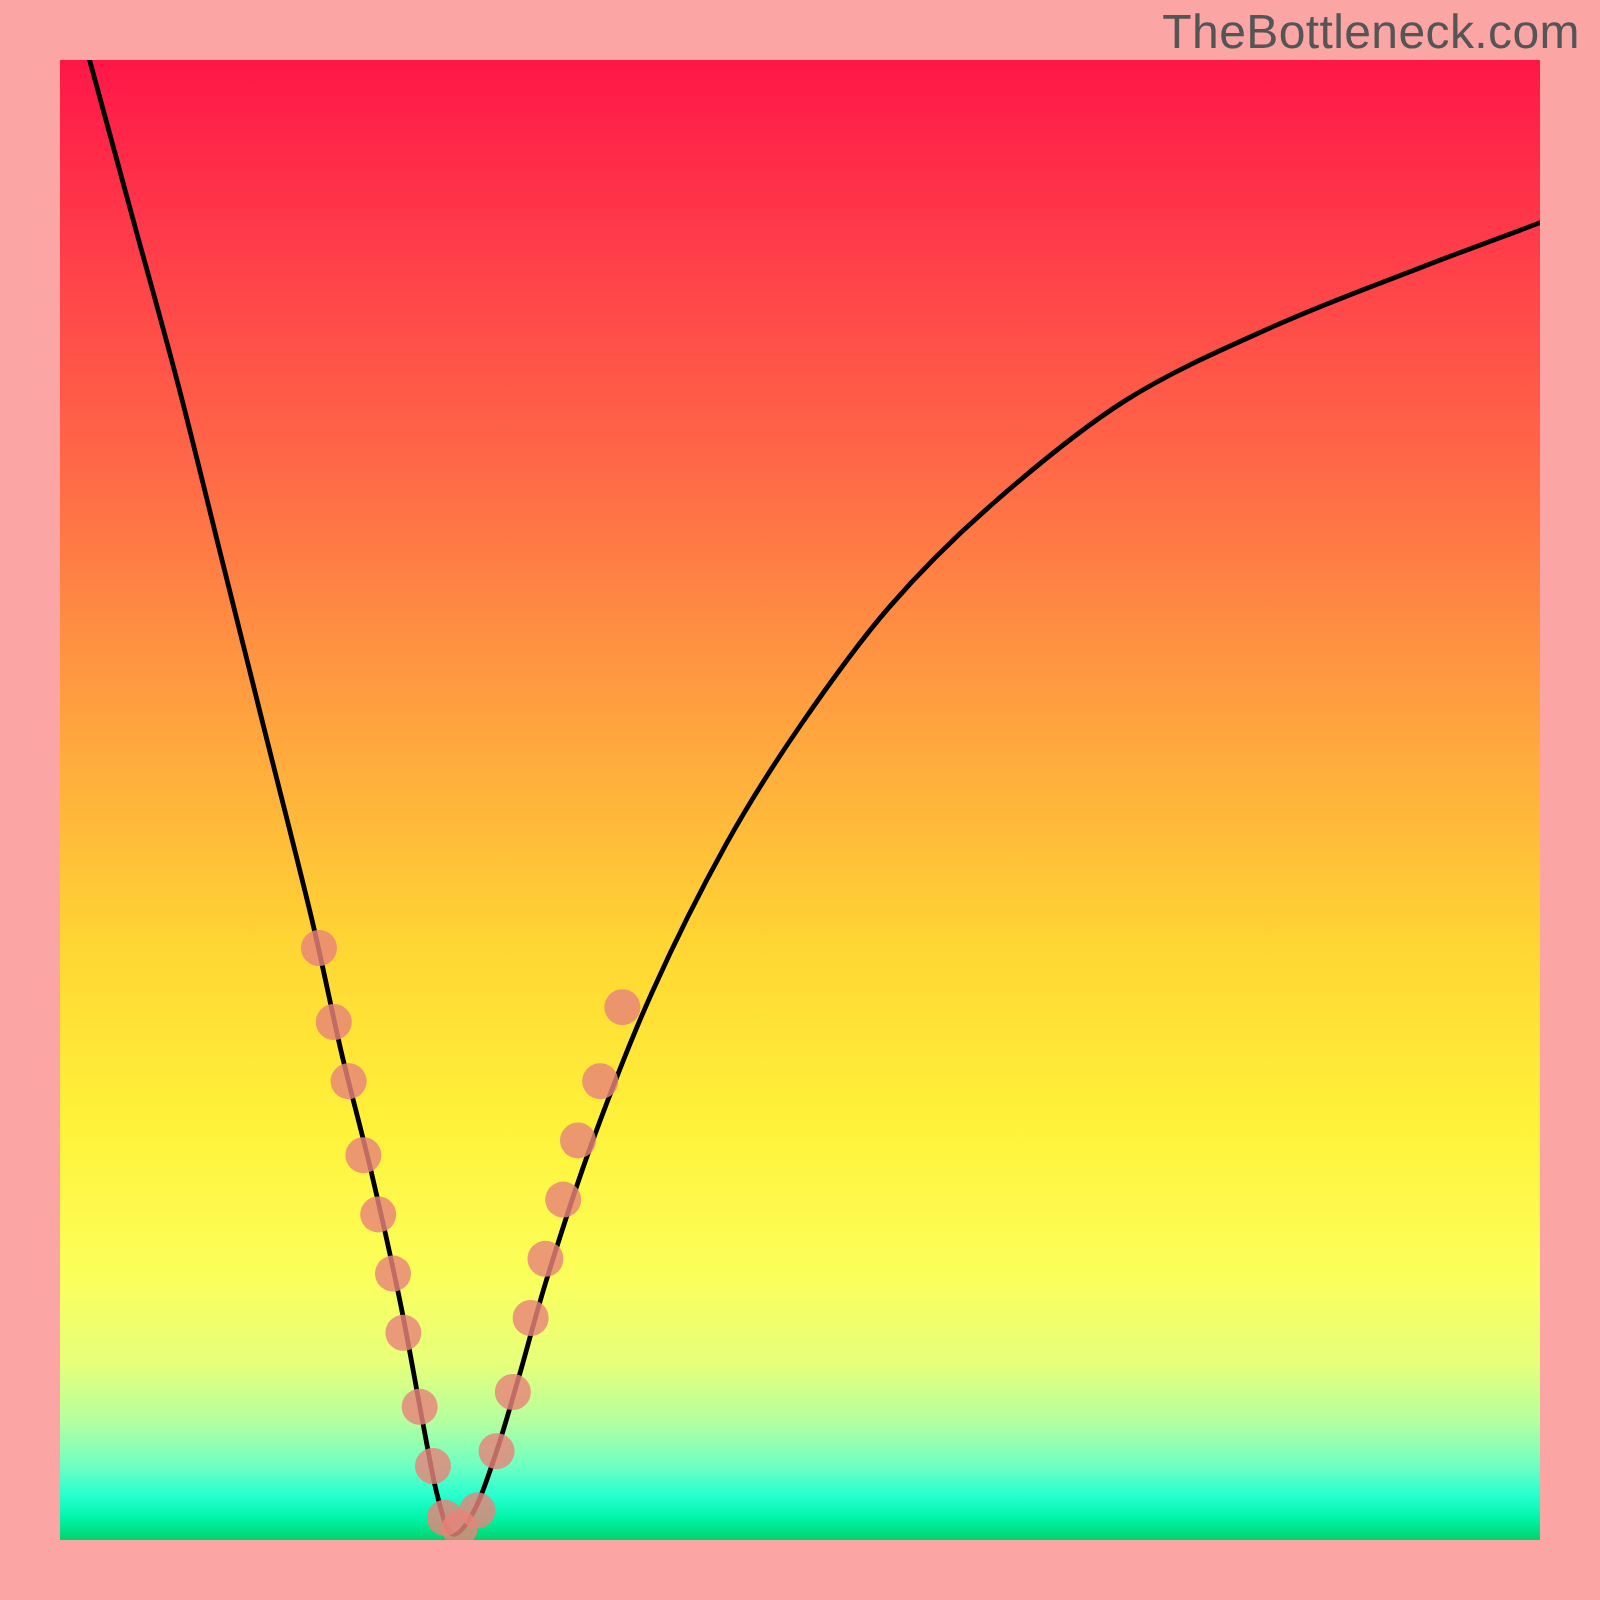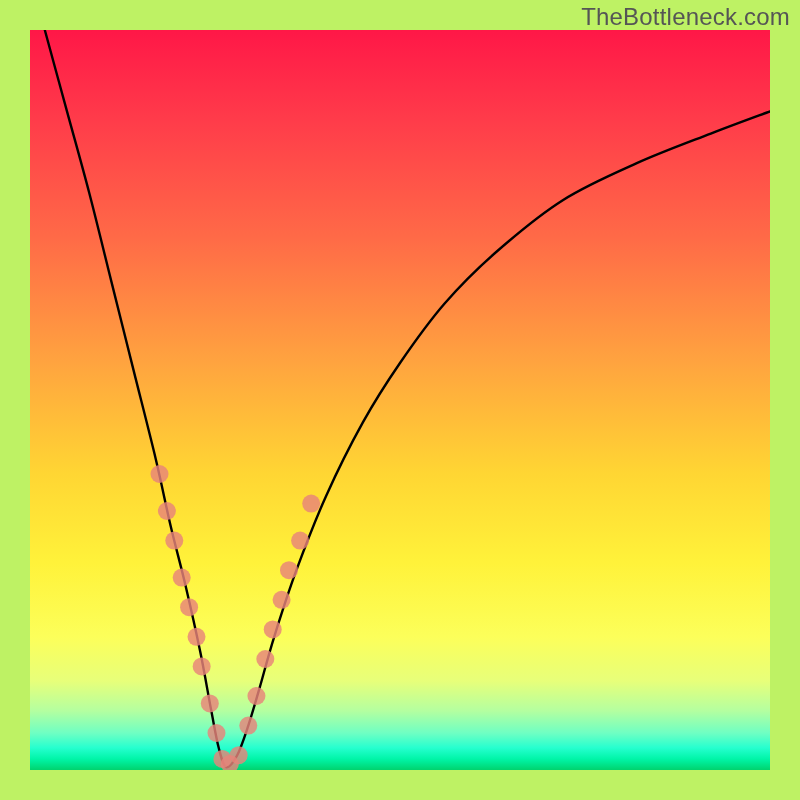--- a/index.html
+++ b/index.html
@@ -10,21 +10,21 @@
     overflow: hidden;
     background: #000;
     font-family: Arial, Helvetica, sans-serif;
   }
   .frame {
     position: absolute;
     left: 0;
     top: 0;
     width: 800px;
     height: 800px;
-    background: #bef264;
+    background: #fca5a5;
   }
   .plot {
     position: absolute;
     left: 30px;
     top: 30px;
     width: 740px;
     height: 740px;
     background: linear-gradient(
       to bottom,
       #ff1747 0%,

